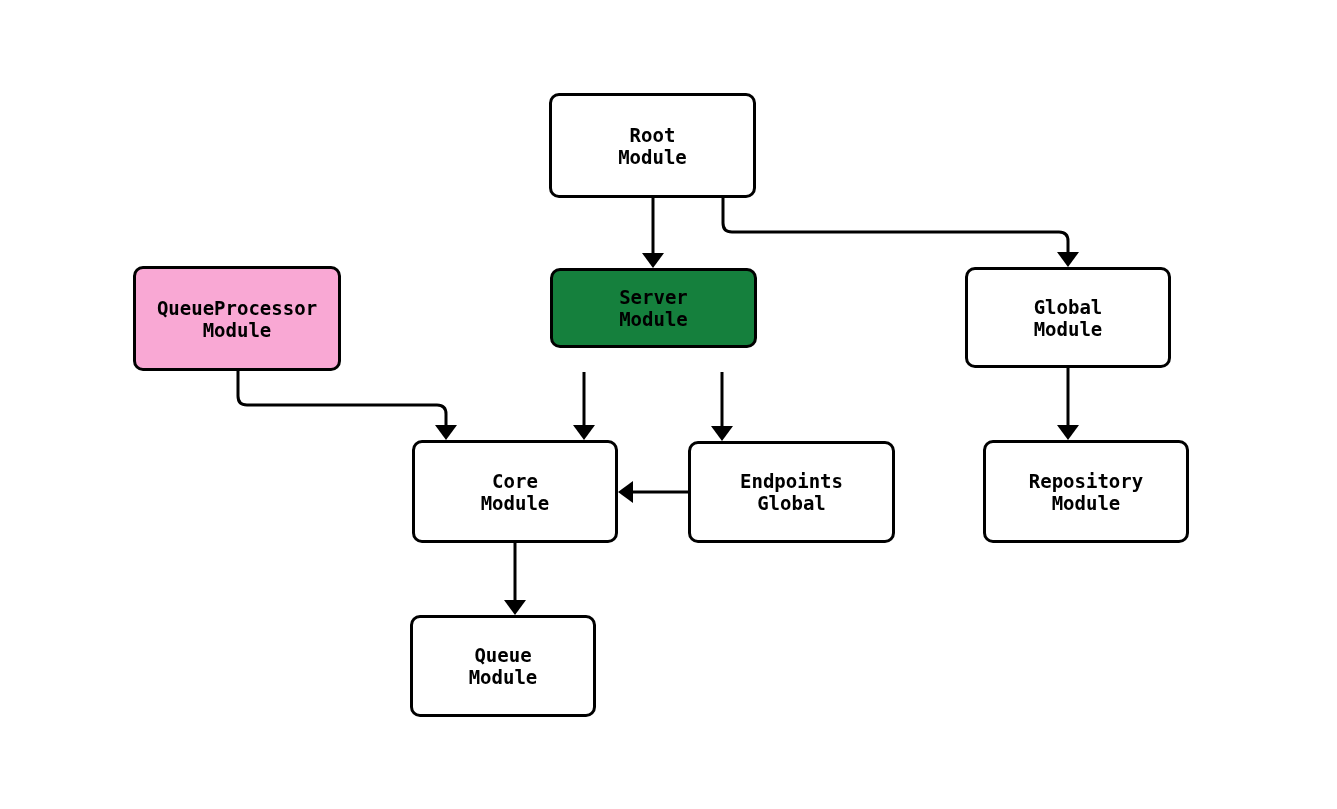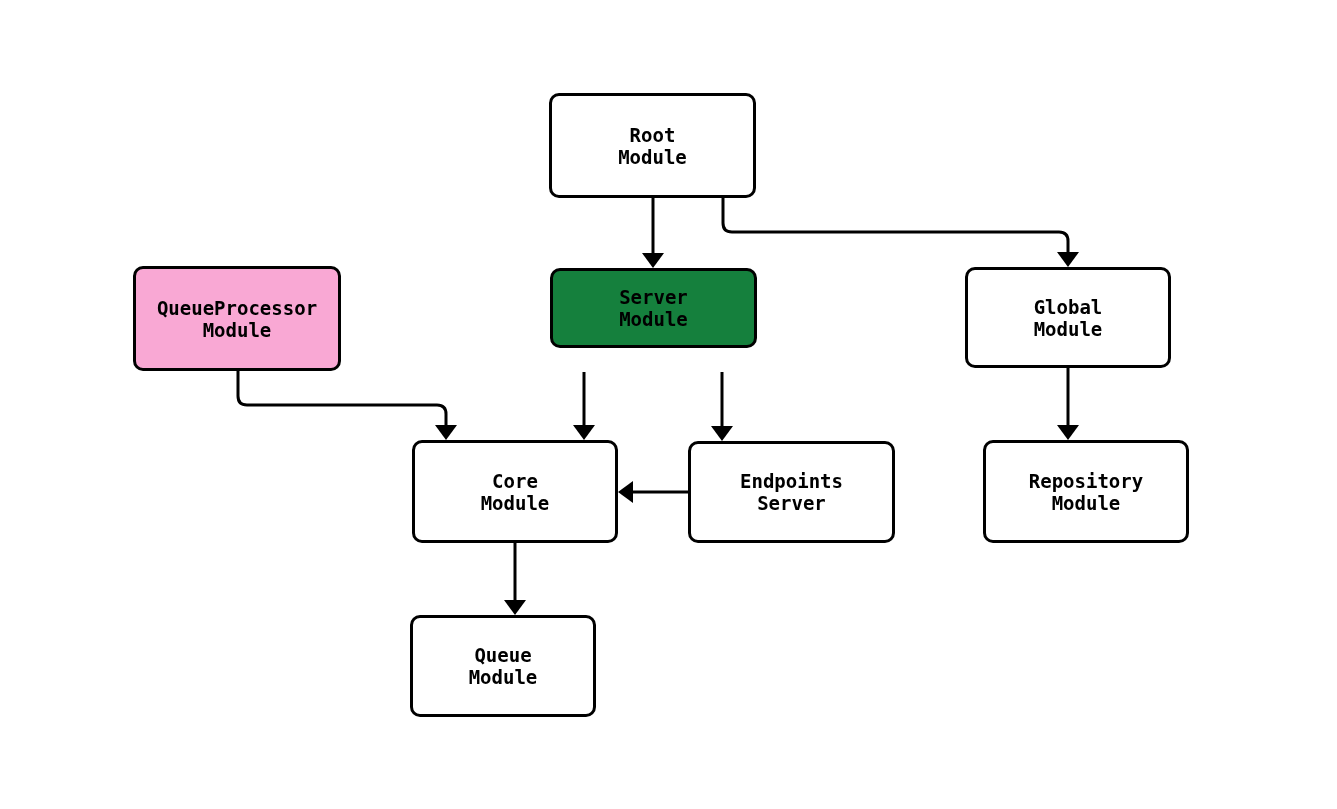--- a/index.html
+++ b/index.html
@@ -77,19 +77,19 @@
 Module</span></div>
       <div class="node" style="left: 133px; top: 266px; width: 208px; height: 105px; border-color: rgb(0, 0, 0); background: #f9a8d4; color: rgb(0, 0, 0);"><span>QueueProcessor
 Module</span></div>
       <div class="node" style="left: 550px; top: 268px; width: 207px; height: 80px; border-color: rgb(0, 0, 0); background: #15803d; color: rgb(0, 0, 0);"><span>Server
 Module</span></div>
       <div class="node" style="left: 965px; top: 267px; width: 206px; height: 101px; border-color: rgb(0, 0, 0); background: rgb(255, 255, 255); color: rgb(0, 0, 0);"><span>Global
 Module</span></div>
       <div class="node" style="left: 412px; top: 440px; width: 206px; height: 103px; border-color: rgb(0, 0, 0); background: rgb(255, 255, 255); color: rgb(0, 0, 0);"><span>Core
 Module</span></div>
       <div class="node" style="left: 688px; top: 441px; width: 207px; height: 102px; border-color: rgb(0, 0, 0); background: rgb(255, 255, 255); color: rgb(0, 0, 0);"><span>Endpoints
-Server</span></div>
+Global</span></div>
       <div class="node" style="left: 966px; top: 440px; width: 206px; height: 103px; border-color: rgb(0, 0, 0); background: rgb(255, 255, 255); color: rgb(0, 0, 0); margin-left: 17px;"><span>Repository
 Module</span></div>
       <div class="node" style="left: 410px; top: 615px; width: 186px; height: 102px; border-color: rgb(0, 0, 0); background: rgb(255, 255, 255); color: rgb(0, 0, 0);"><span>Queue
 Module</span></div>
     </div>
 </div>
 
 </body></html>

